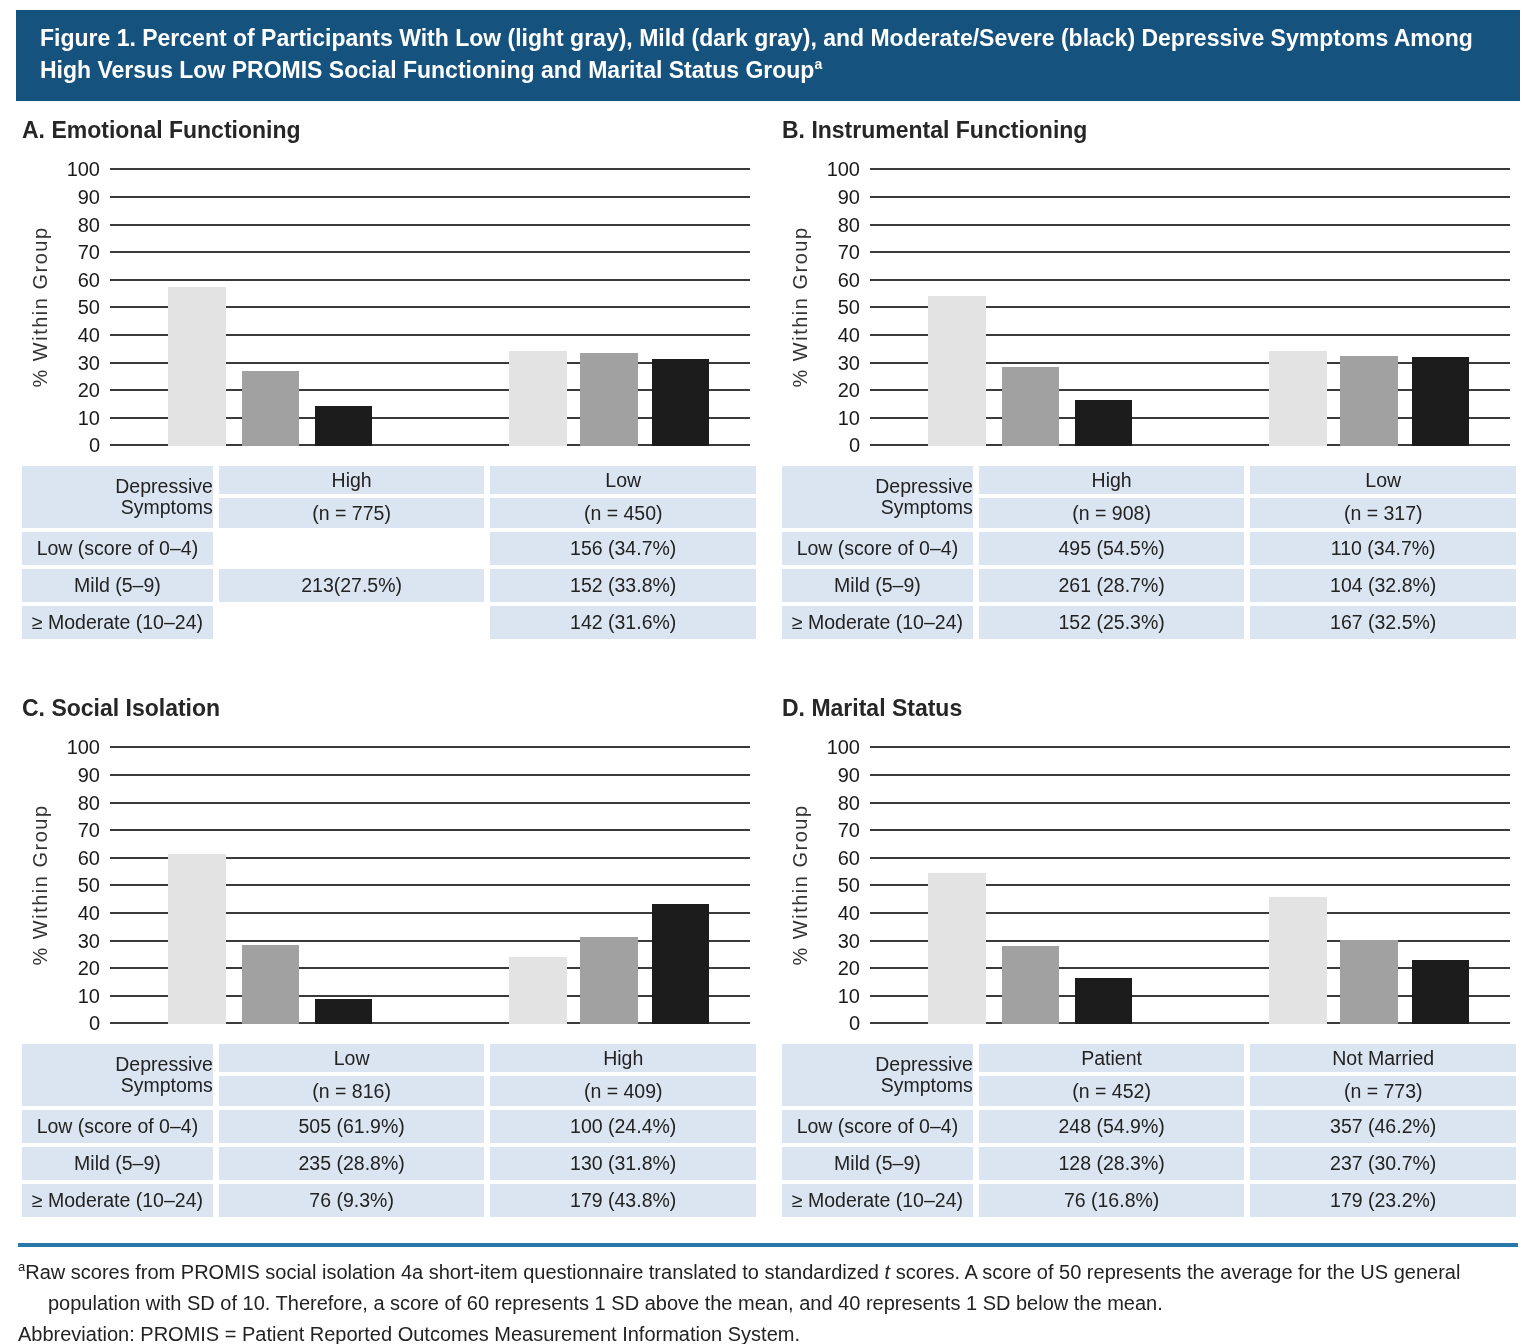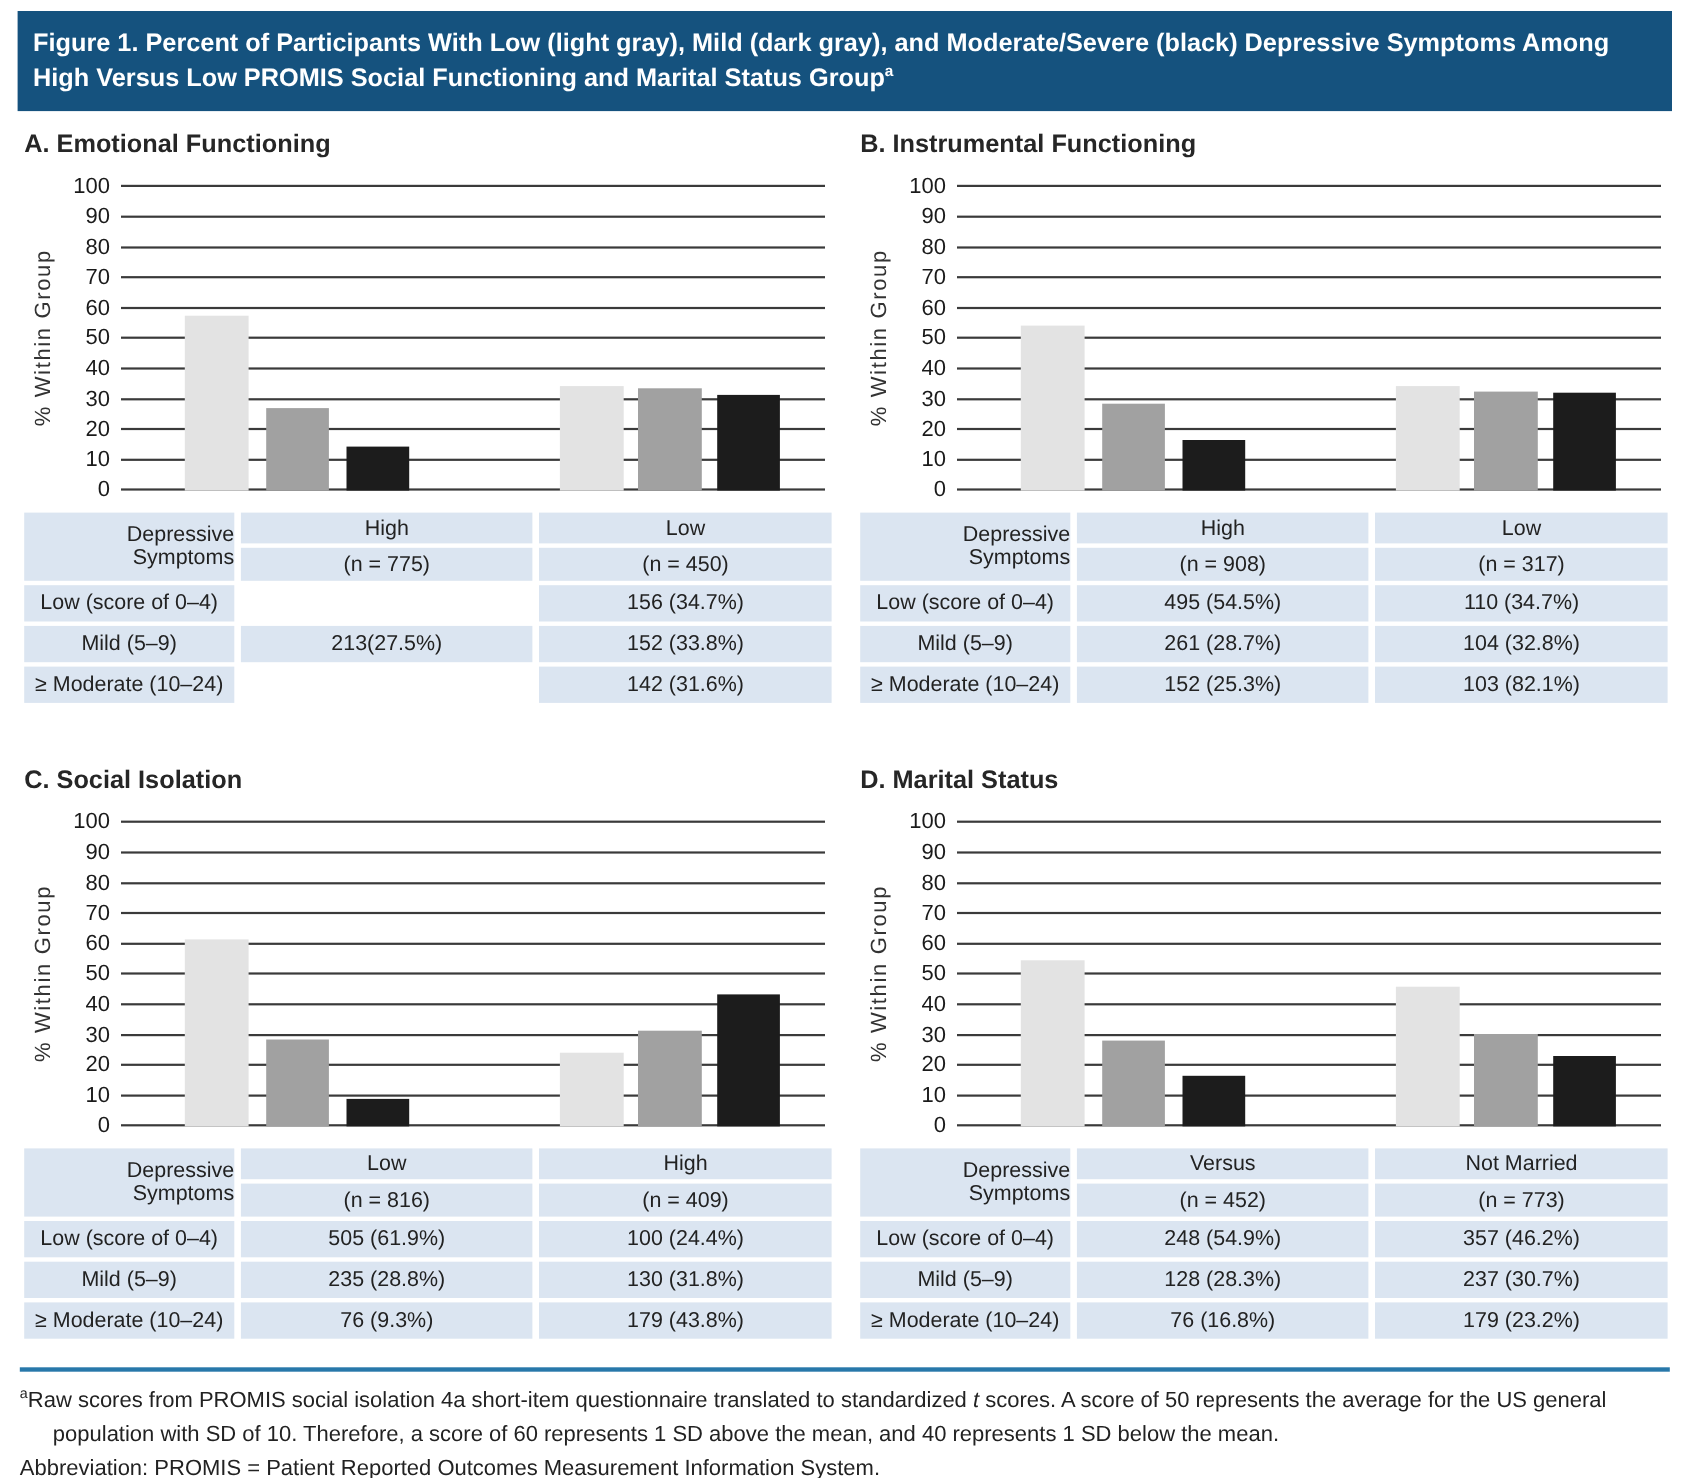--- a/index.html
+++ b/index.html
@@ -8,21 +8,21 @@
     width: 1536px;
     font-family: "Liberation Sans", sans-serif;
     color: #1e1e1e;
   }
   .page { width: 1536px; min-height: 1344px; padding: 10px 16px 6px 16px; }
 
   
   .title-bar {
     background: #15527E;
     color: #ffffff;
-    padding: 13px 20px 15px 14px;
+    padding: 13px 20px 15px 24px;
     font-size: 23px;
     font-weight: bold;
     line-height: 1.38;
   }
   .title-bar sup { font-size: 14px; }
 
   
   .panels {
     display: grid;
     grid-template-columns: 1fr 1fr;
@@ -214,21 +214,21 @@
           <div class="cell" style="grid-area: 2 / 2;">(n = 908)</div>
           <div class="cell" style="grid-area: 2 / 3;">(n = 317)</div>
           <div class="cell" style="grid-area: 3 / 1;">Low (score of 0–4)</div>
           <div class="cell" style="grid-area: 3 / 2;">495 (54.5%)</div>
           <div class="cell" style="grid-area: 3 / 3;">110 (34.7%)</div>
           <div class="cell" style="grid-area: 4 / 1;">Mild (5–9)</div>
           <div class="cell" style="grid-area: 4 / 2;">261 (28.7%)</div>
           <div class="cell" style="grid-area: 4 / 3;">104 (32.8%)</div>
           <div class="cell" style="grid-area: 5 / 1;">≥ Moderate (10–24)</div>
           <div class="cell" style="grid-area: 5 / 2;">152 (25.3%)</div>
-          <div class="cell" style="grid-area: 5 / 3;">103 (82.1%)</div>
+          <div class="cell" style="grid-area: 5 / 3;">167 (32.5%)</div>
         </div>
     </section>
 
     <section class="panel">
       <h2 class="panel-title">C. Social Isolation</h2>
       <div class="chart">
         <div class="ylabel-wrap">
           <div class="ylabel">% Within Group</div>
         </div>
         <div class="ticks">
@@ -316,21 +316,21 @@
             <div class="bar" title="Low (light gray): 54.9%" style="left: 9.1%; height: 151.524px; bottom: 0px; background: rgb(227, 227, 227);"></div>
             <div class="bar" title="Low (light gray): 46.2%" style="left: 62.4%; height: 127.512px; bottom: 0px; background: rgb(227, 227, 227);"></div>
             <div class="bar" title="Mild (dark gray): 28.3%" style="left: 20.6%; height: 78.108px; bottom: 0px; background: rgb(161, 161, 161);"></div>
             <div class="bar" title="Mild (dark gray): 30.7%" style="left: 73.5%; height: 84.732px; bottom: 0px; background: rgb(161, 161, 161);"></div>
             <div class="bar" title="Moderate/Severe (black): 16.8%" style="left: 32%; height: 46.368px; bottom: 0px; background: rgb(28, 28, 28);"></div>
             <div class="bar" title="Moderate/Severe (black): 23.2%" style="left: 84.7%; height: 64.032px; bottom: 0px; background: rgb(28, 28, 28);"></div>
           </div>
       </div>
       <div class="dtable">
           <div class="cell head-label">Depressive Symptoms</div>
-          <div class="cell" style="grid-area: 1 / 2;">Versus</div>
+          <div class="cell" style="grid-area: 1 / 2;">Patient</div>
           <div class="cell" style="grid-area: 1 / 3;">Not Married</div>
           <div class="cell" style="grid-area: 2 / 2;">(n = 452)</div>
           <div class="cell" style="grid-area: 2 / 3;">(n = 773)</div>
           <div class="cell" style="grid-area: 3 / 1;">Low (score of 0–4)</div>
           <div class="cell" style="grid-area: 3 / 2;">248 (54.9%)</div>
           <div class="cell" style="grid-area: 3 / 3;">357 (46.2%)</div>
           <div class="cell" style="grid-area: 4 / 1;">Mild (5–9)</div>
           <div class="cell" style="grid-area: 4 / 2;">128 (28.3%)</div>
           <div class="cell" style="grid-area: 4 / 3;">237 (30.7%)</div>
           <div class="cell" style="grid-area: 5 / 1;">≥ Moderate (10–24)</div>

